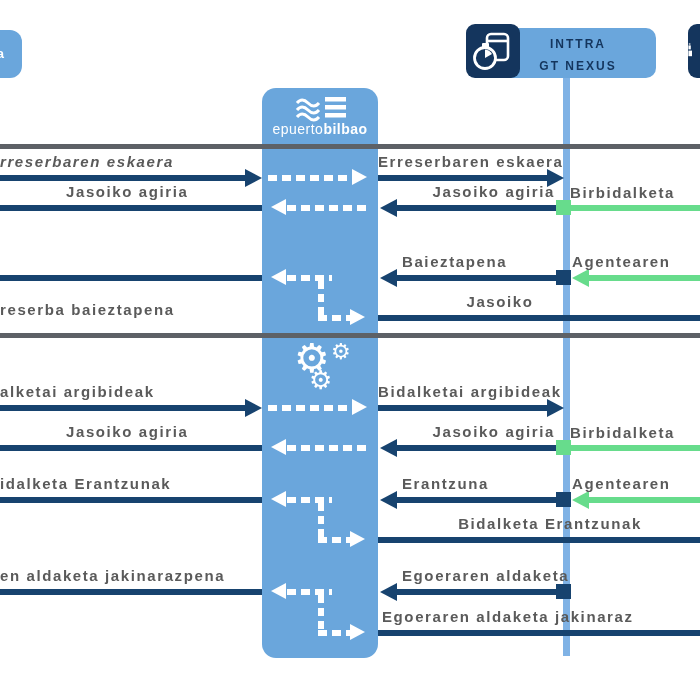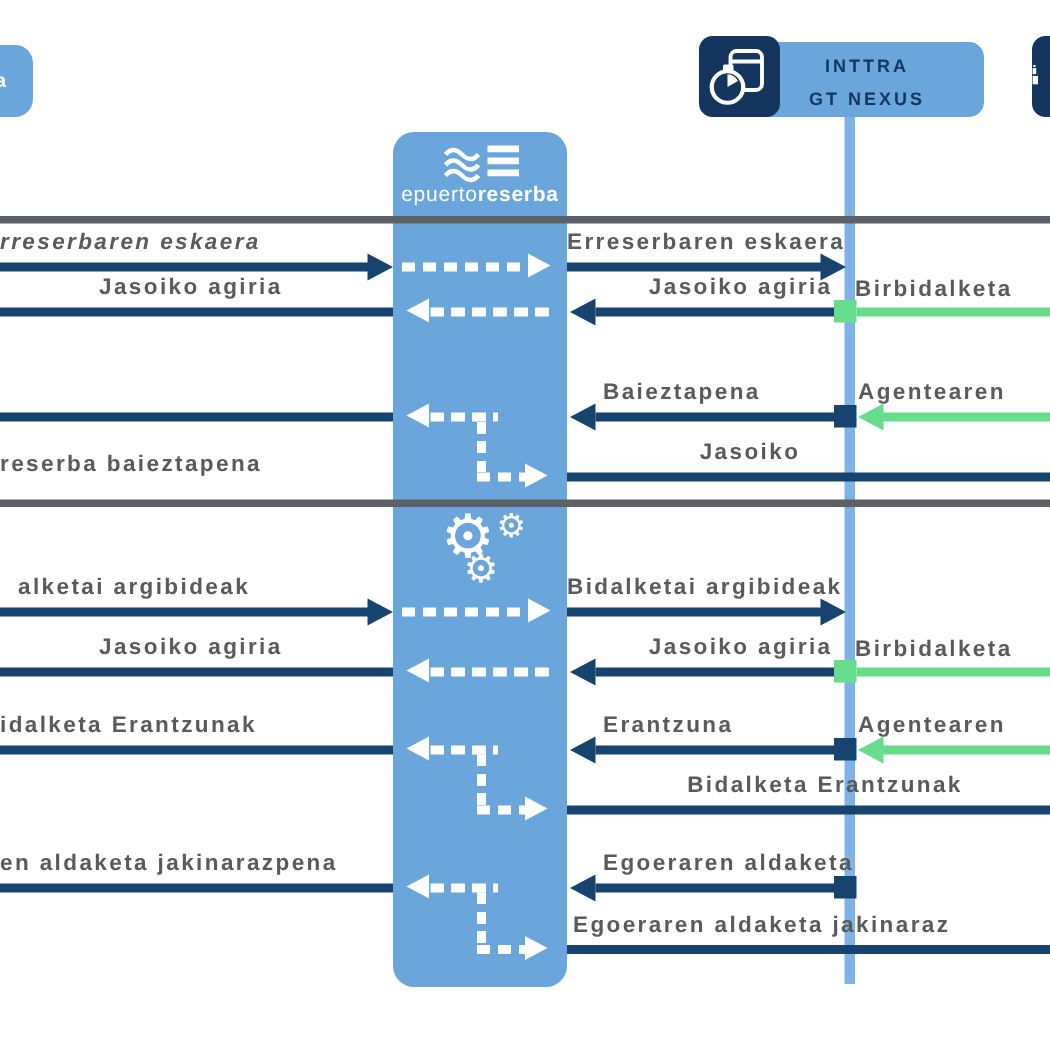--- a/index.html
+++ b/index.html
@@ -81,21 +81,21 @@
   <div class="node" style="left:262px;top:88px;width:116px;height:570px;border-radius:14px;z-index:2;"></div>
   <svg class="abs" style="left:294px;top:96px;z-index:4;" width="54" height="26" viewBox="0 0 54 26">
     <path d="M3 7 q5 -6 11 0 t11 0" fill="none" stroke="#fff" stroke-width="3"></path>
     <path d="M3 14 q5 -6 11 0 t11 0" fill="none" stroke="#fff" stroke-width="3"></path>
     <path d="M3 21 q5 -6 11 0 t11 0" fill="none" stroke="#fff" stroke-width="3"></path>
     <rect x="31" y="1" width="21" height="4.5" fill="#fff"></rect>
     <rect x="31" y="9" width="21" height="4.5" fill="#fff"></rect>
     <rect x="31" y="17" width="21" height="4.5" fill="#fff"></rect>
   </svg>
   <div class="portname" style="left:262px;top:121px;">
-    <span>epuerto</span><b>reserba</b>
+    <span>epuerto</span><b>bilbao</b>
   </div>
 
   <span class="gear" style="left:294px;top:338px;font-size:40px;">⚙</span>
   <span class="gear" style="left:331px;top:341px;font-size:22px;">⚙</span>
   <span class="gear" style="left:309px;top:367px;font-size:26px;">⚙</span>
 
   <div class="rule" style="left:0;top:144px;width:700px;"></div>
   <div class="rule" style="left:0;top:333px;width:700px;"></div>
 
   <div class="lbl" style="left:0;top:153px;font-style:italic;">rreserbaren eskaera</div>
@@ -129,21 +129,21 @@
   <div class="ah-l" style="left:380px;top:269px;"></div>
   <div class="nline" style="left:397px;top:275px;width:160px;"></div>
   <div class="sq navy" style="left:556px;top:270px;"></div>
   <div class="gh-l" style="left:572px;top:269px;"></div>
   <div class="gline" style="left:588px;top:275px;width:112px;"></div>
   <div class="lbl" style="left:572px;top:253px;">Agentearen</div>
 
   <div class="lbl" style="left:415px;top:293px;width:170px;text-align:center;">Jasoiko</div>
   <div class="nline" style="left:378px;top:315px;width:322px;"></div>
 
-  <div class="lbl" style="left:12px;top:383px;">alketai argibideak</div>
+  <div class="lbl" style="left:0;top:383px;">alketai argibideak</div>
   <div class="nline" style="left:0;top:405px;width:246px;"></div>
   <div class="ah-r" style="left:245px;top:399px;"></div>
   <div class="dash" style="left:268px;top:405px;width:84px;"></div>
   <div class="wh-r" style="left:352px;top:399px;"></div>
   <div class="lbl" style="left:378px;top:383px;">Bidalketai argibideak</div>
   <div class="nline" style="left:378px;top:405px;width:170px;"></div>
   <div class="ah-r" style="left:547px;top:399px;"></div>
 
   <div class="lbl" style="left:66px;top:423px;">Jasoiko agiria</div>
   <div class="nline" style="left:0;top:445px;width:262px;"></div>

